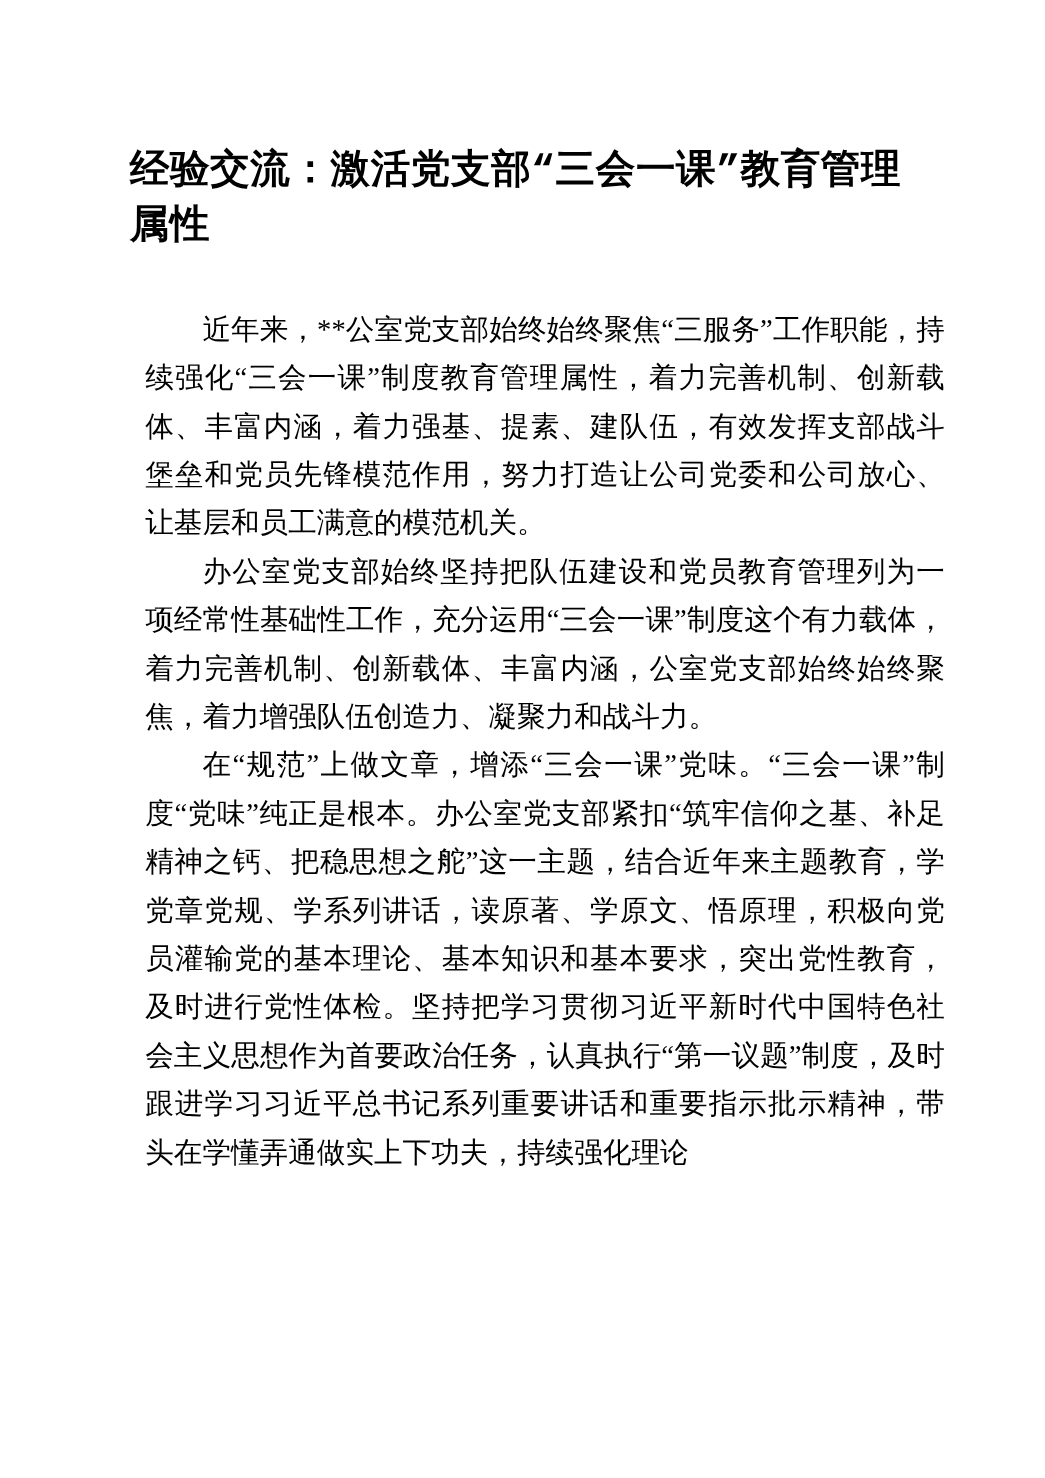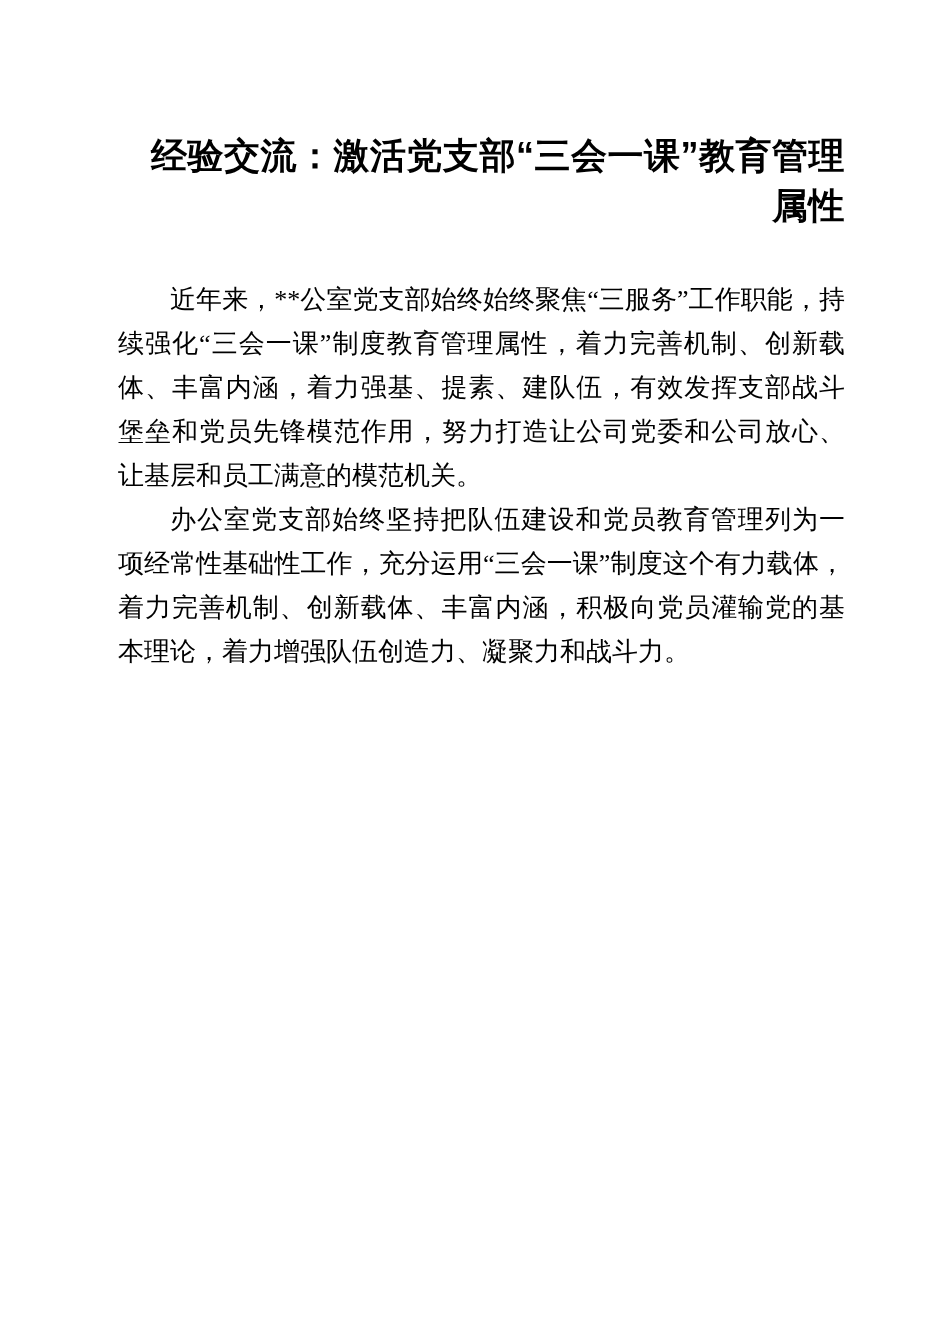--- a/index.html
+++ b/index.html
@@ -11,31 +11,32 @@
     position: relative;
     width: 950px;
     height: 1344px;
     background: #ffffff;
     overflow: hidden;
     box-sizing: border-box;
     padding: 131px 105px 0 118px;
     color: #000000;
   }
   .doc-title {
-    font-family: Liberation Sans, sans-serif;
+    font-family: Liberation Mono, monospace;
     font-weight: bold;
     font-size: 36px;
     line-height: 50px;
     letter-spacing: 0.5px;
-    text-align: right;
+    text-align: left;
     margin: 0 0 47px 0;
     color: #000000;
   }
   .doc-body {
     width: 727px;
+    margin-left: 14px;
   }
   .body-para, .heading-para {
     margin: 0;
     font-size: 26px;
     line-height: 44px;
     text-align: justify;
     text-indent: 2em;
     word-break: break-all;
     color: #000000;
   }
@@ -48,15 +49,16 @@
     font-weight: bold;
   }
 </style>
 </head>
 <body>
 
 <div class="page">
   <h1 class="doc-title">经验交流：激活党支部“三会一课”教育管理属性</h1>
   <div class="doc-body" id="doc-body">
       <p class="body-para">近年来，**公室党支部始终始终聚焦“三服务”工作职能，持续强化“三会一课”制度教育管理属性，着力完善机制、创新载体、丰富内涵，着力强基、提素、建队伍，有效发挥支部战斗堡垒和党员先锋模范作用，努力打造让公司党委和公司放心、让基层和员工满意的模范机关。</p>
-      <p class="body-para">办公室党支部始终坚持把队伍建设和党员教育管理列为一项经常性基础性工作，充分运用“三会一课”制度这个有力载体，着力完善机制、创新载体、丰富内涵，积极向党员灌输党的基本理论，着力增强队伍创造力、凝聚力和战斗力。</p>
+      <p class="body-para">办公室党支部始终坚持把队伍建设和党员教育管理列为一项经常性基础性工作，充分运用“三会一课”制度这个有力载体，着力完善机制、创新载体、丰富内涵，公室党支部始终始终聚焦，着力增强队伍创造力、凝聚力和战斗力。</p>
+      <p class="body-para">在“规范”上做文章，增添“三会一课”党味。“三会一课”制度“党味”纯正是根本。办公室党支部紧扣“筑牢信仰之基、补足精神之钙、把稳思想之舵”这一主题，结合近年来主题教育，学党章党规、学系列讲话，读原著、学原文、悟原理，积极向党员灌输党的基本理论、基本知识和基本要求，突出党性教育，及时进行党性体检。坚持把学习贯彻习近平新时代中国特色社会主义思想作为首要政治任务，认真执行“第一议题”制度，及时跟进学习习近平总书记系列重要讲话和重要指示批示精神，带头在学懂弄通做实上下功夫，持续强化理论</p>
     </div>
 </div>
 
 </body></html>

